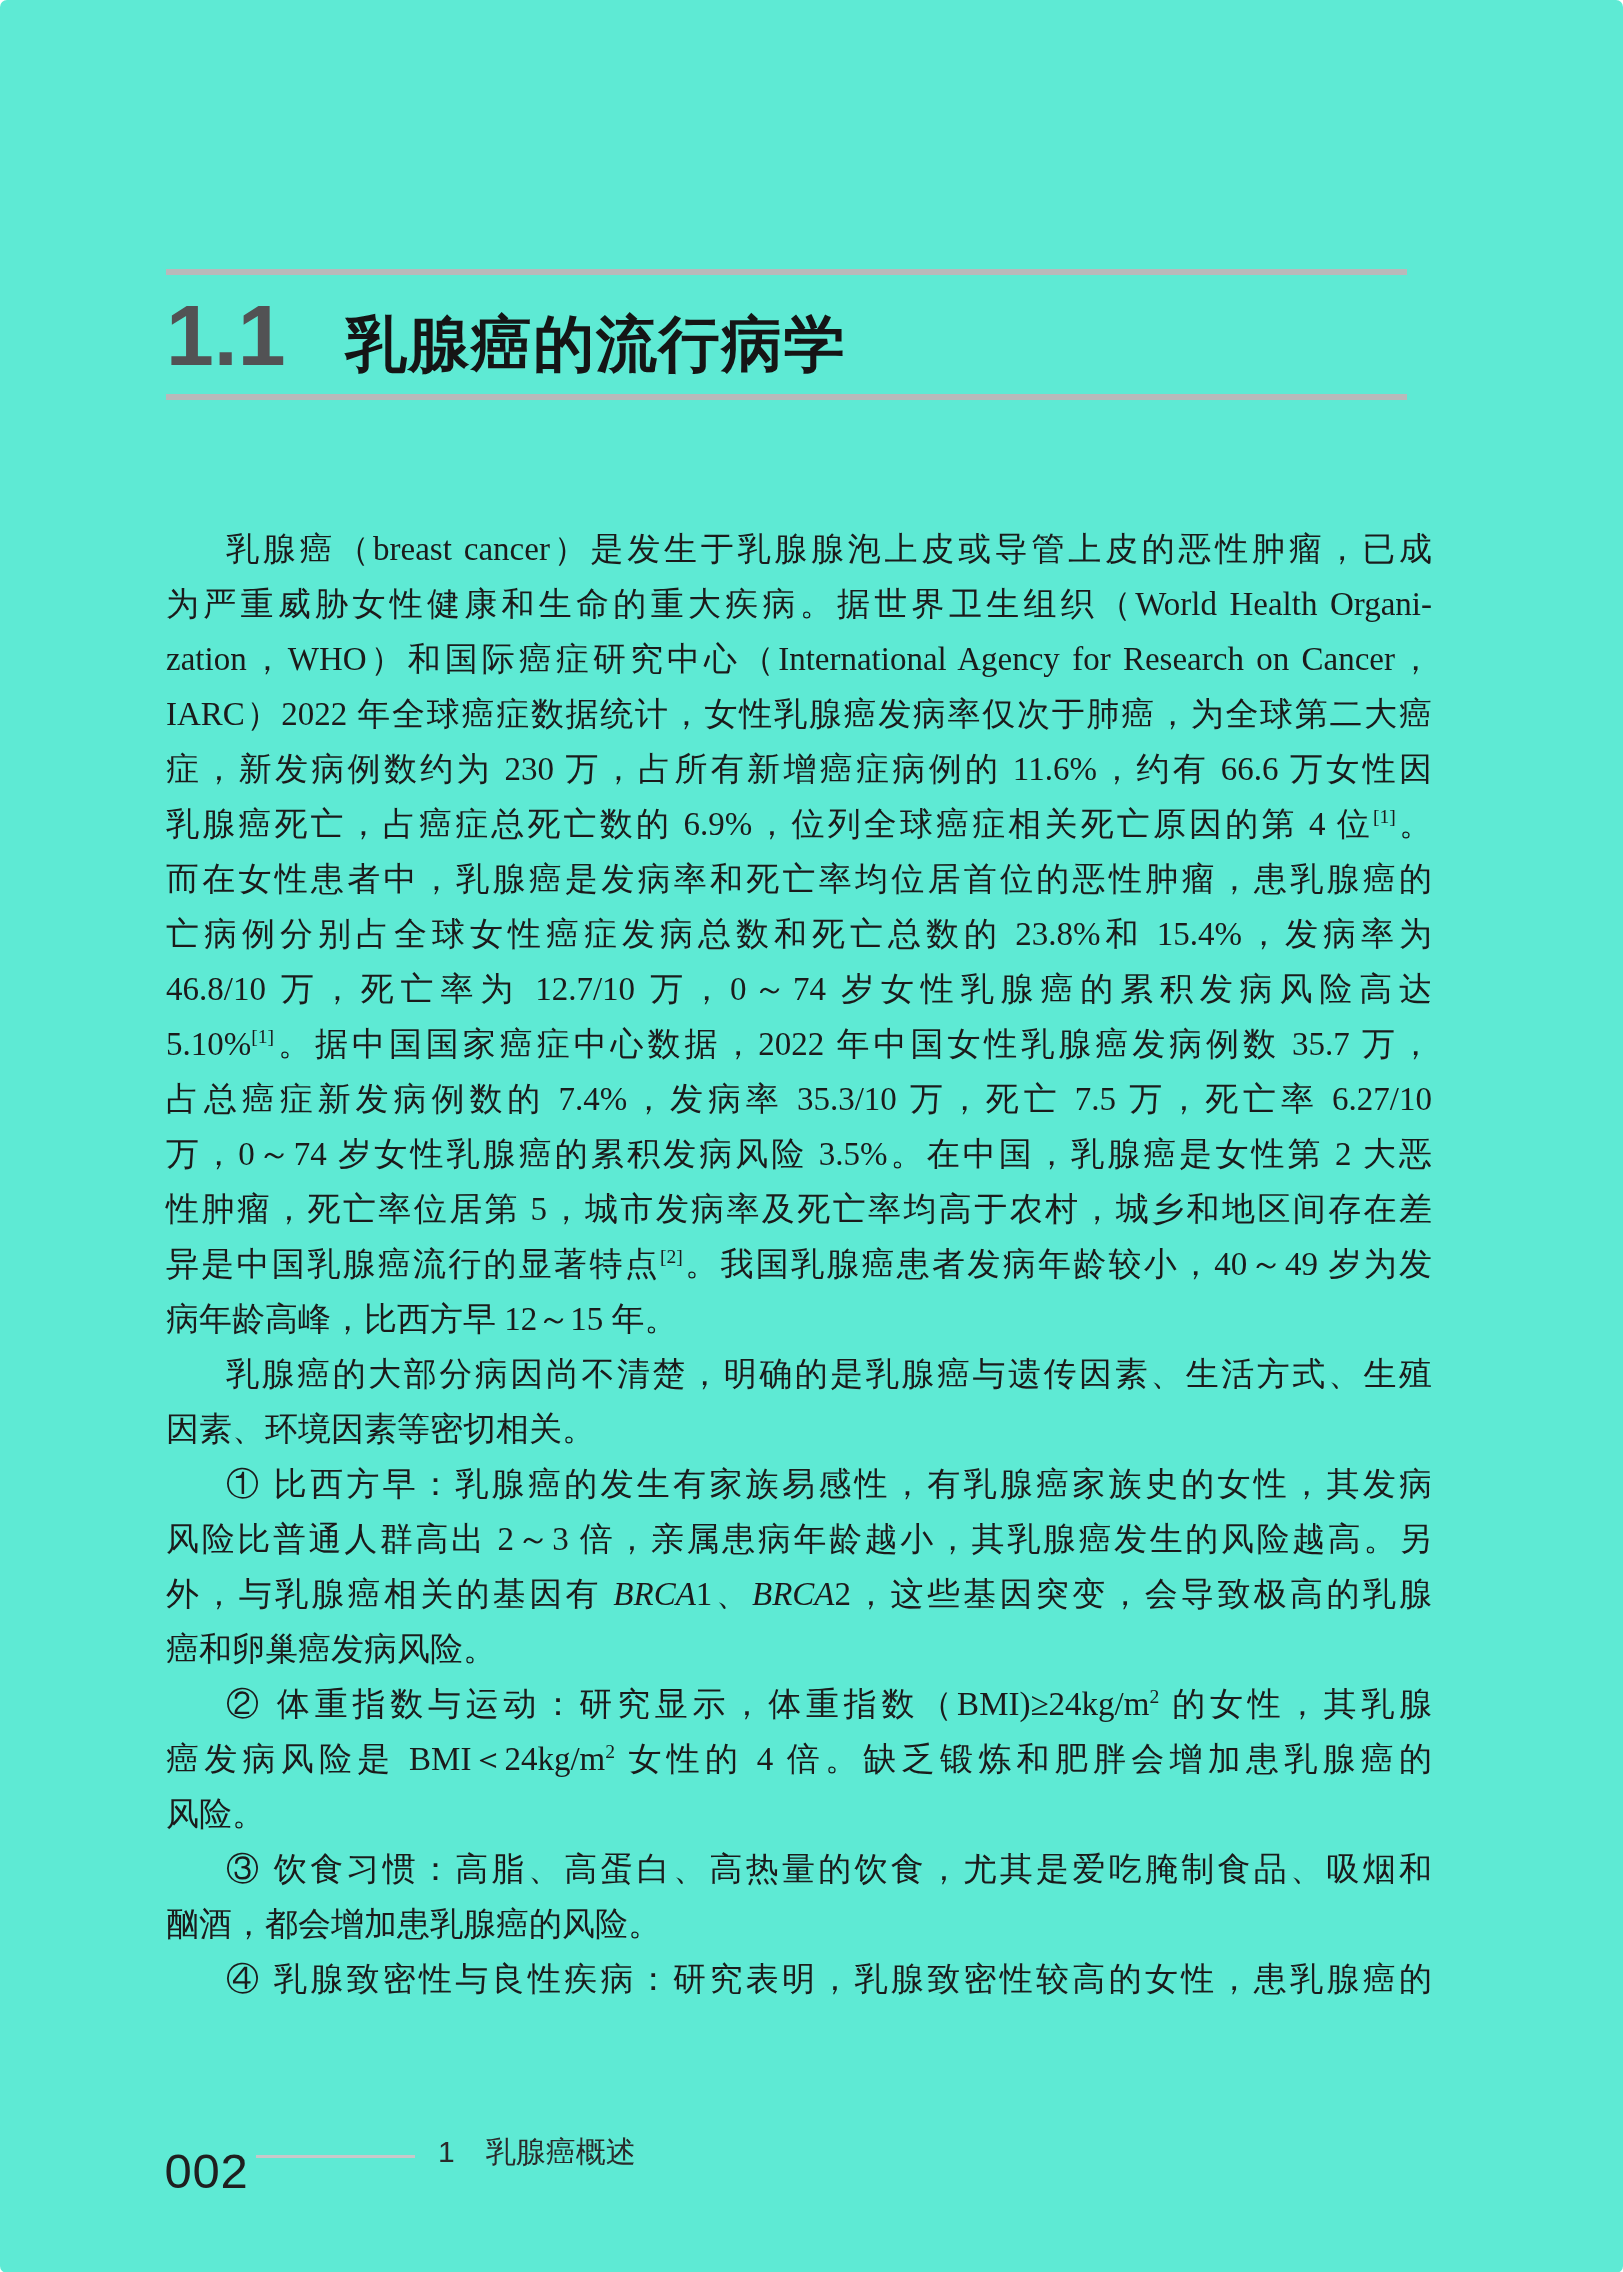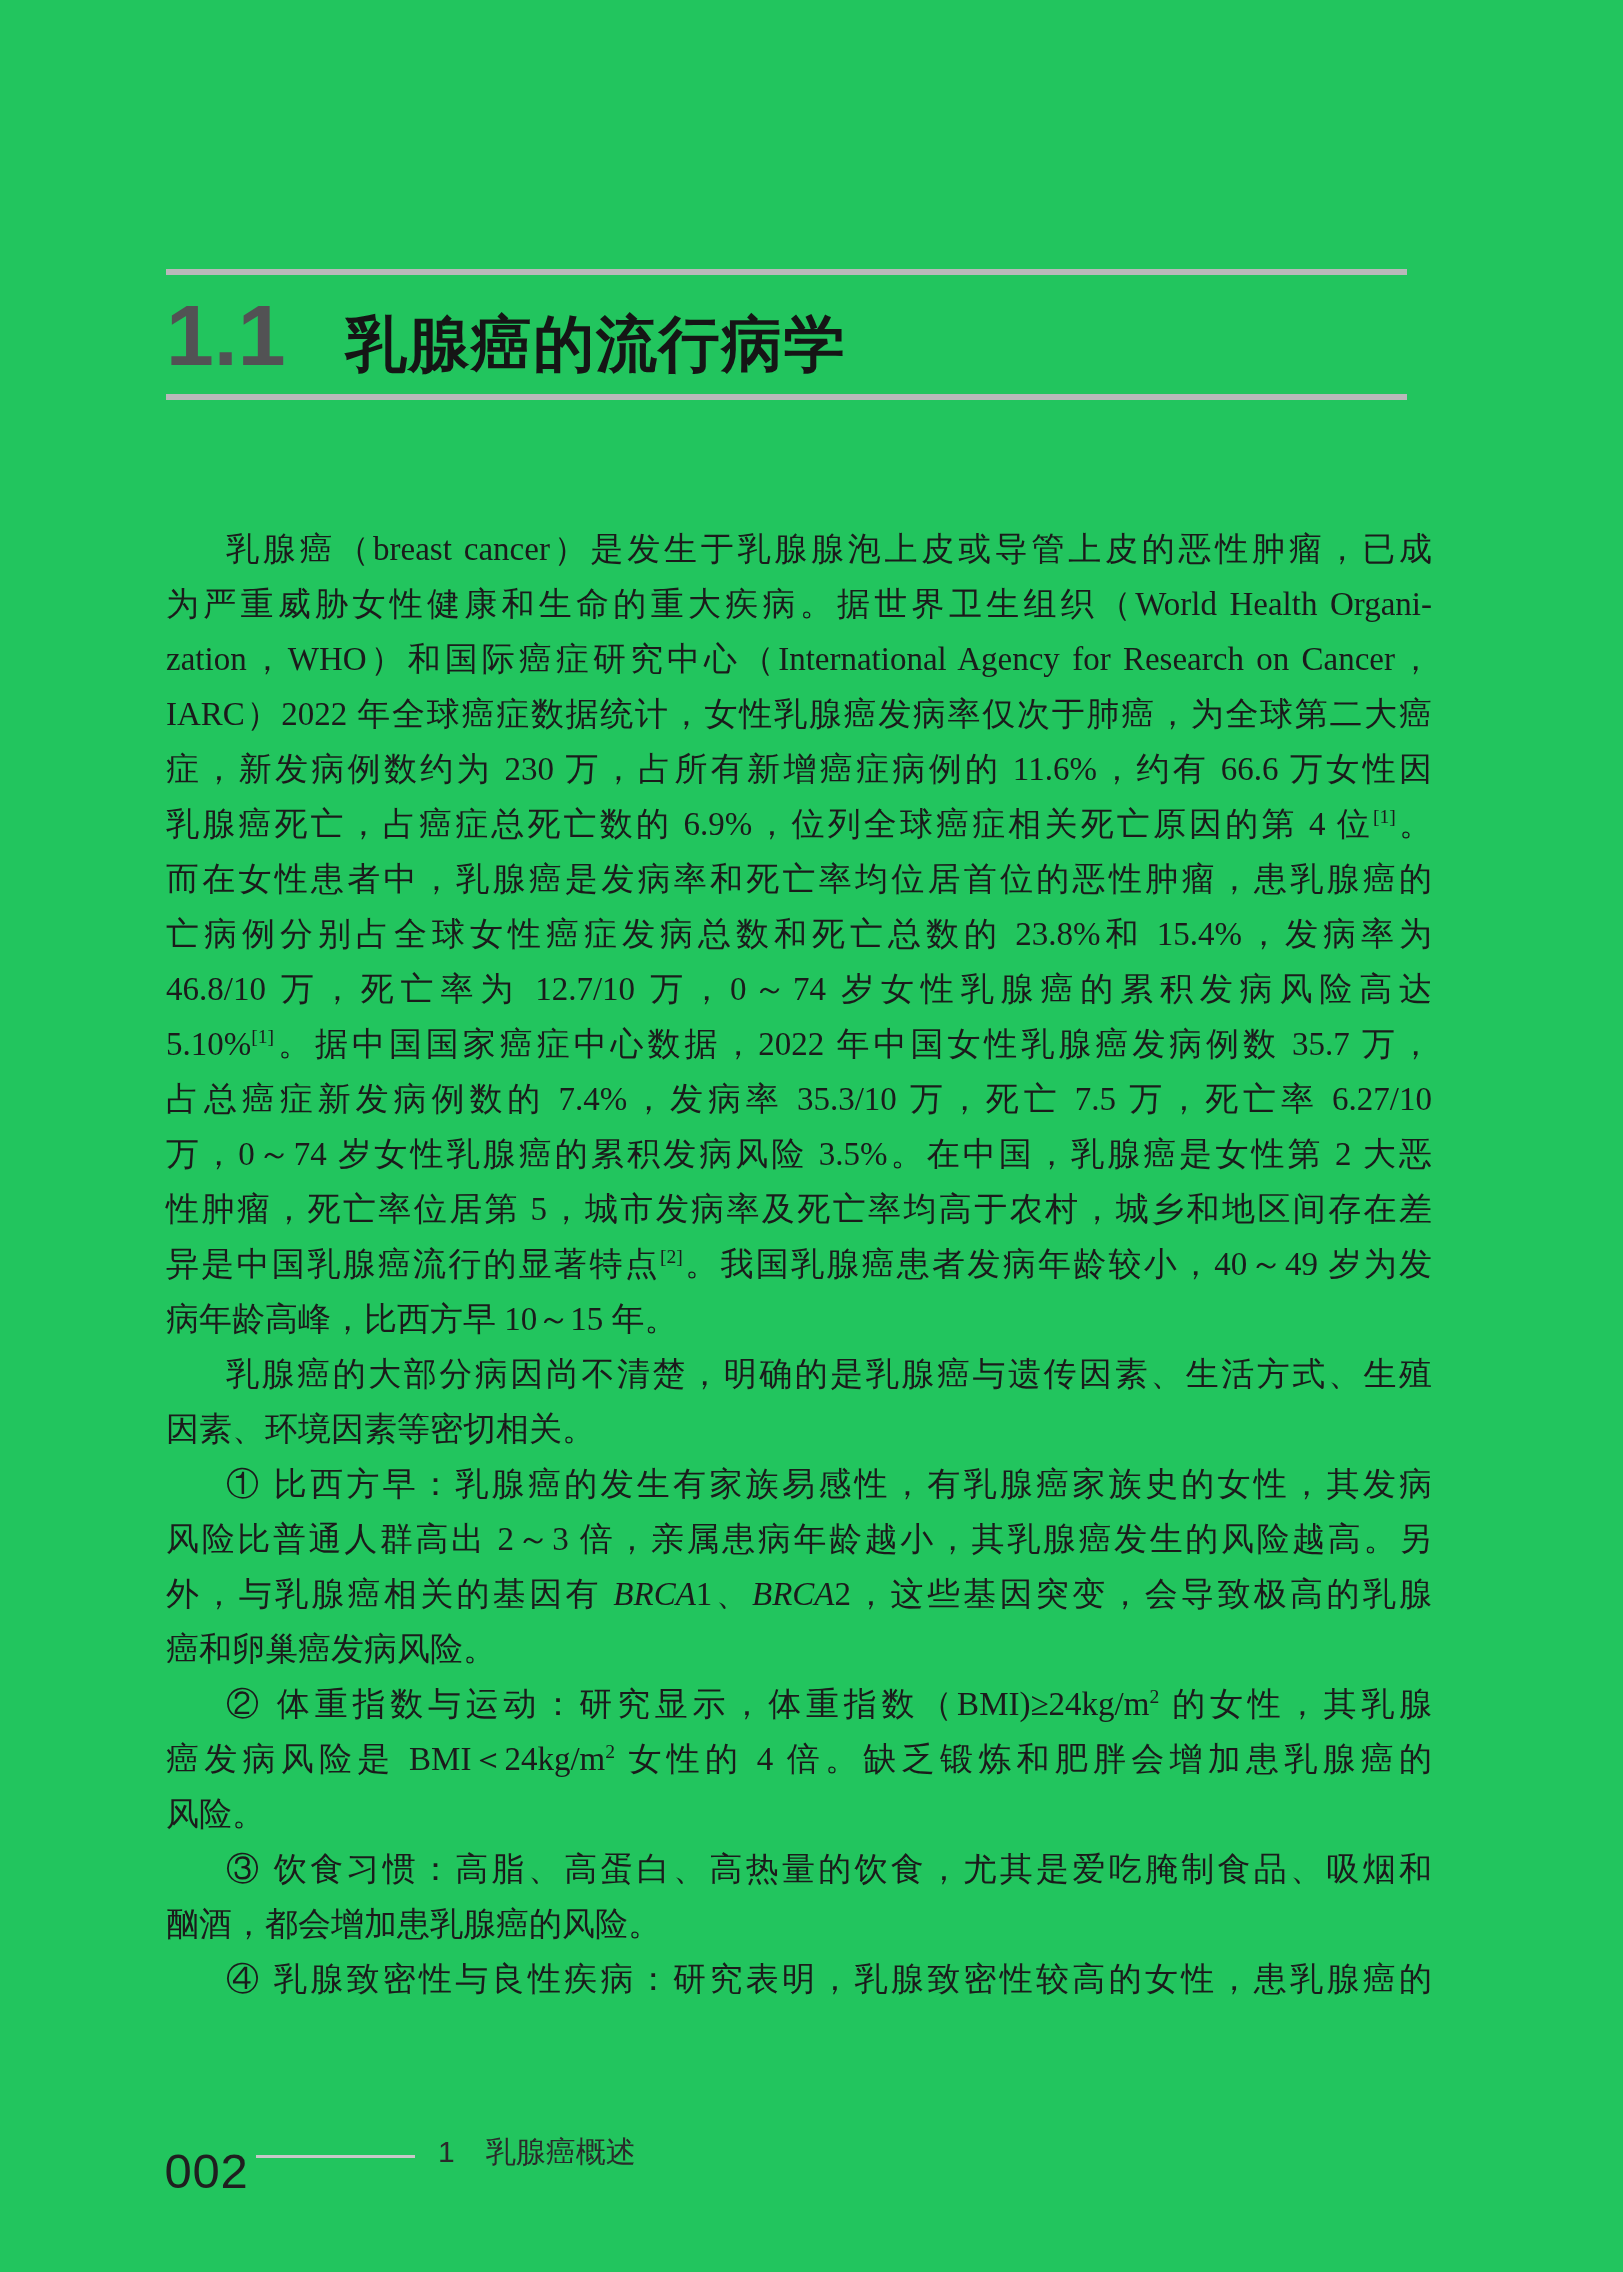--- a/index.html
+++ b/index.html
@@ -1,21 +1,22 @@
 <!DOCTYPE html>
 <html style="font-size:12.6px"><head>
 <meta charset="utf-8">
 <style>
   html,body { margin:0; padding:0; background:#ffffff; }
   .page {
     position:relative;
     width:1623px; height:2273px;
-    background:#22c55e;
+    background:#5eead4;
     font-family:"Liberation Serif","DejaVu Serif",serif;
     overflow:hidden;
+    border-radius:7px;
   }
   
   .hrule { position:absolute; left:166px; width:1241px; height:5.5px; background:#b9b9ba; }
   #rule-top    { top:269px; }
   #rule-bottom { top:394px; }
   .header-row {
     position:absolute; left:166px; top:276px; width:1335px; height:118px;
     line-height:118px; font-size:86px; white-space:nowrap;
     font-family:"Liberation Sans","DejaVu Sans",sans-serif;
   }
@@ -65,21 +66,21 @@
       <div class="line">症，新发病例数约为 230 万，占所有新增癌症病例的 11.6%，约有 66.6 万女性因</div>
       <div class="line">乳腺癌死亡，占癌症总死亡数的 6.9%，位列全球癌症相关死亡原因的第 4 位<sup>[1]</sup>。</div>
       <div class="line">而在女性患者中，乳腺癌是发病率和死亡率均位居首位的恶性肿瘤，患乳腺癌的</div>
       <div class="line">亡病例分别占全球女性癌症发病总数和死亡总数的 23.8%和 15.4%，发病率为</div>
       <div class="line">46.8/10 万，死亡率为 12.7/10 万，0～74 岁女性乳腺癌的累积发病风险高达</div>
       <div class="line">5.10%<sup>[1]</sup>。据中国国家癌症中心数据，2022 年中国女性乳腺癌发病例数 35.7 万，</div>
       <div class="line">占总癌症新发病例数的 7.4%，发病率 35.3/10 万，死亡 7.5 万，死亡率 6.27/10</div>
       <div class="line">万，0～74 岁女性乳腺癌的累积发病风险 3.5%。在中国，乳腺癌是女性第 2 大恶</div>
       <div class="line">性肿瘤，死亡率位居第 5，城市发病率及死亡率均高于农村，城乡和地区间存在差</div>
       <div class="line">异是中国乳腺癌流行的显著特点<sup>[2]</sup>。我国乳腺癌患者发病年龄较小，40～49 岁为发</div>
-      <div class="line last">病年龄高峰，比西方早 10～15 年。</div>
+      <div class="line last">病年龄高峰，比西方早 12～15 年。</div>
       <div class="line indent">乳腺癌的大部分病因尚不清楚，明确的是乳腺癌与遗传因素、生活方式、生殖</div>
       <div class="line last">因素、环境因素等密切相关。</div>
       <div class="line indent">① 比西方早：乳腺癌的发生有家族易感性，有乳腺癌家族史的女性，其发病</div>
       <div class="line">风险比普通人群高出 2～3 倍，亲属患病年龄越小，其乳腺癌发生的风险越高。另</div>
       <div class="line">外，与乳腺癌相关的基因有 <i>BRCA</i>1、<i>BRCA</i>2，这些基因突变，会导致极高的乳腺</div>
       <div class="line last">癌和卵巢癌发病风险。</div>
       <div class="line indent">② 体重指数与运动：研究显示，体重指数（BMI)≥24kg/m<sup>2</sup> 的女性，其乳腺</div>
       <div class="line">癌发病风险是 BMI＜24kg/m<sup>2</sup> 女性的 4 倍。缺乏锻炼和肥胖会增加患乳腺癌的</div>
       <div class="line last">风险。</div>
       <div class="line indent">③ 饮食习惯：高脂、高蛋白、高热量的饮食，尤其是爱吃腌制食品、吸烟和</div>

